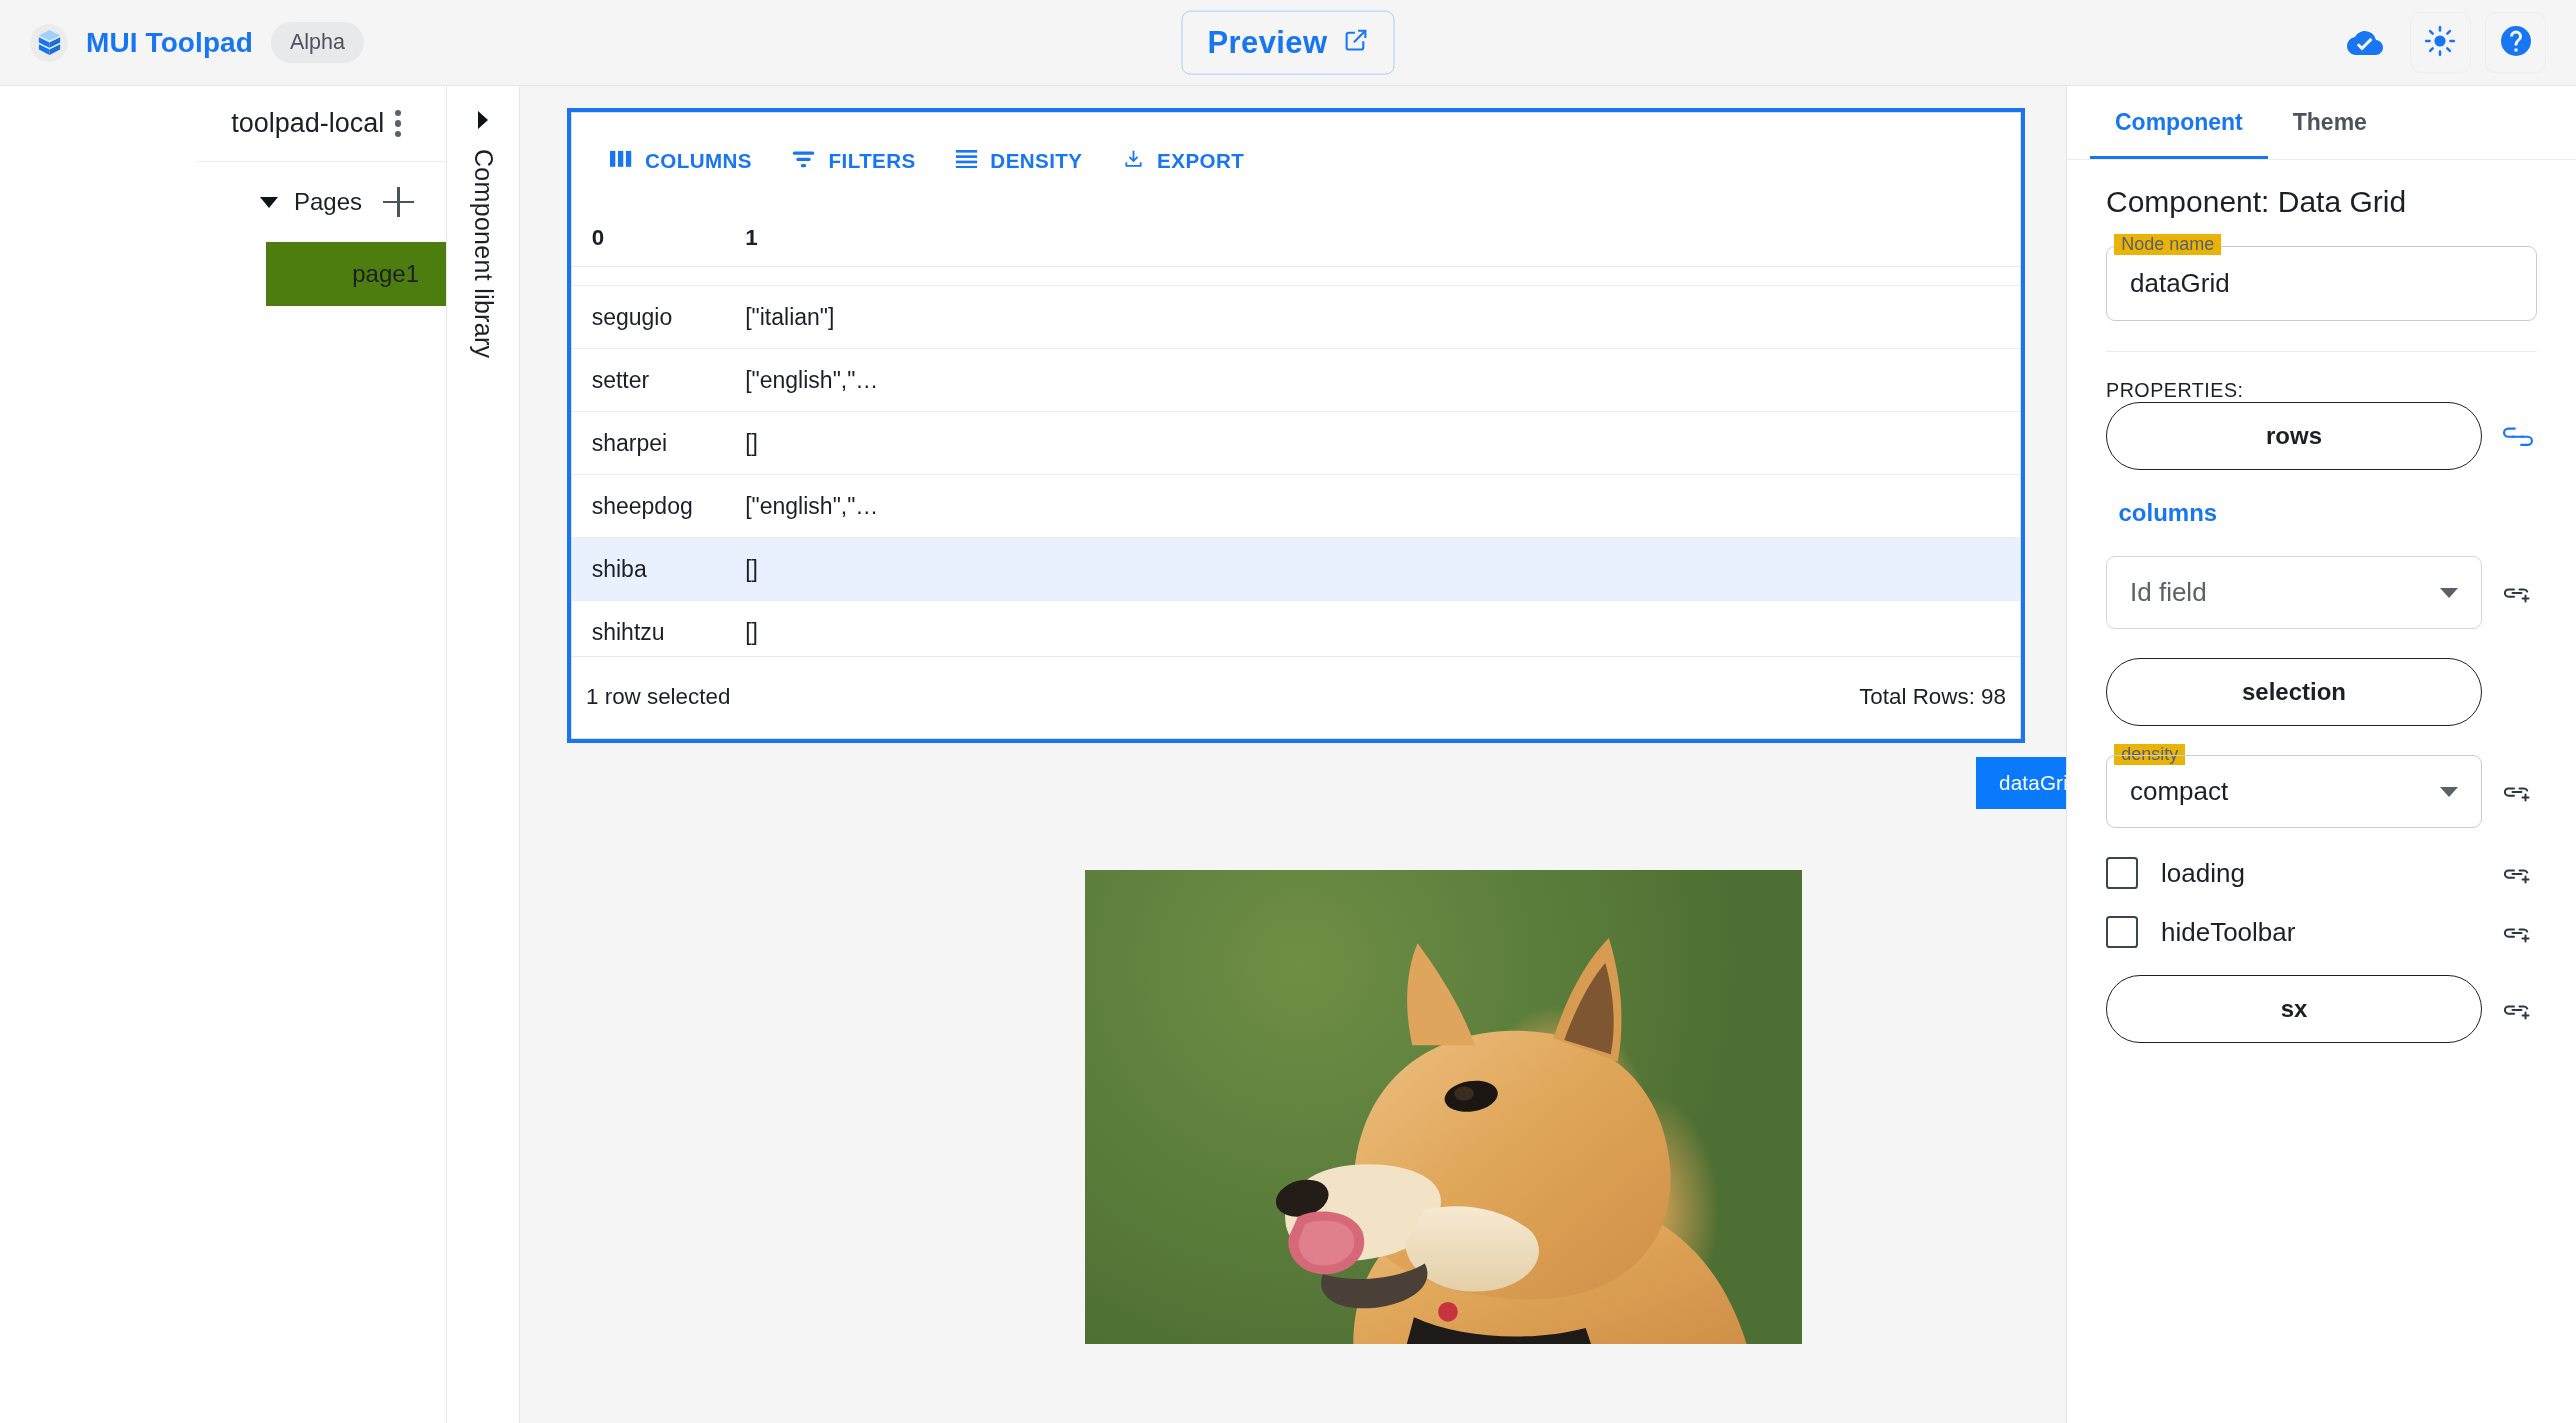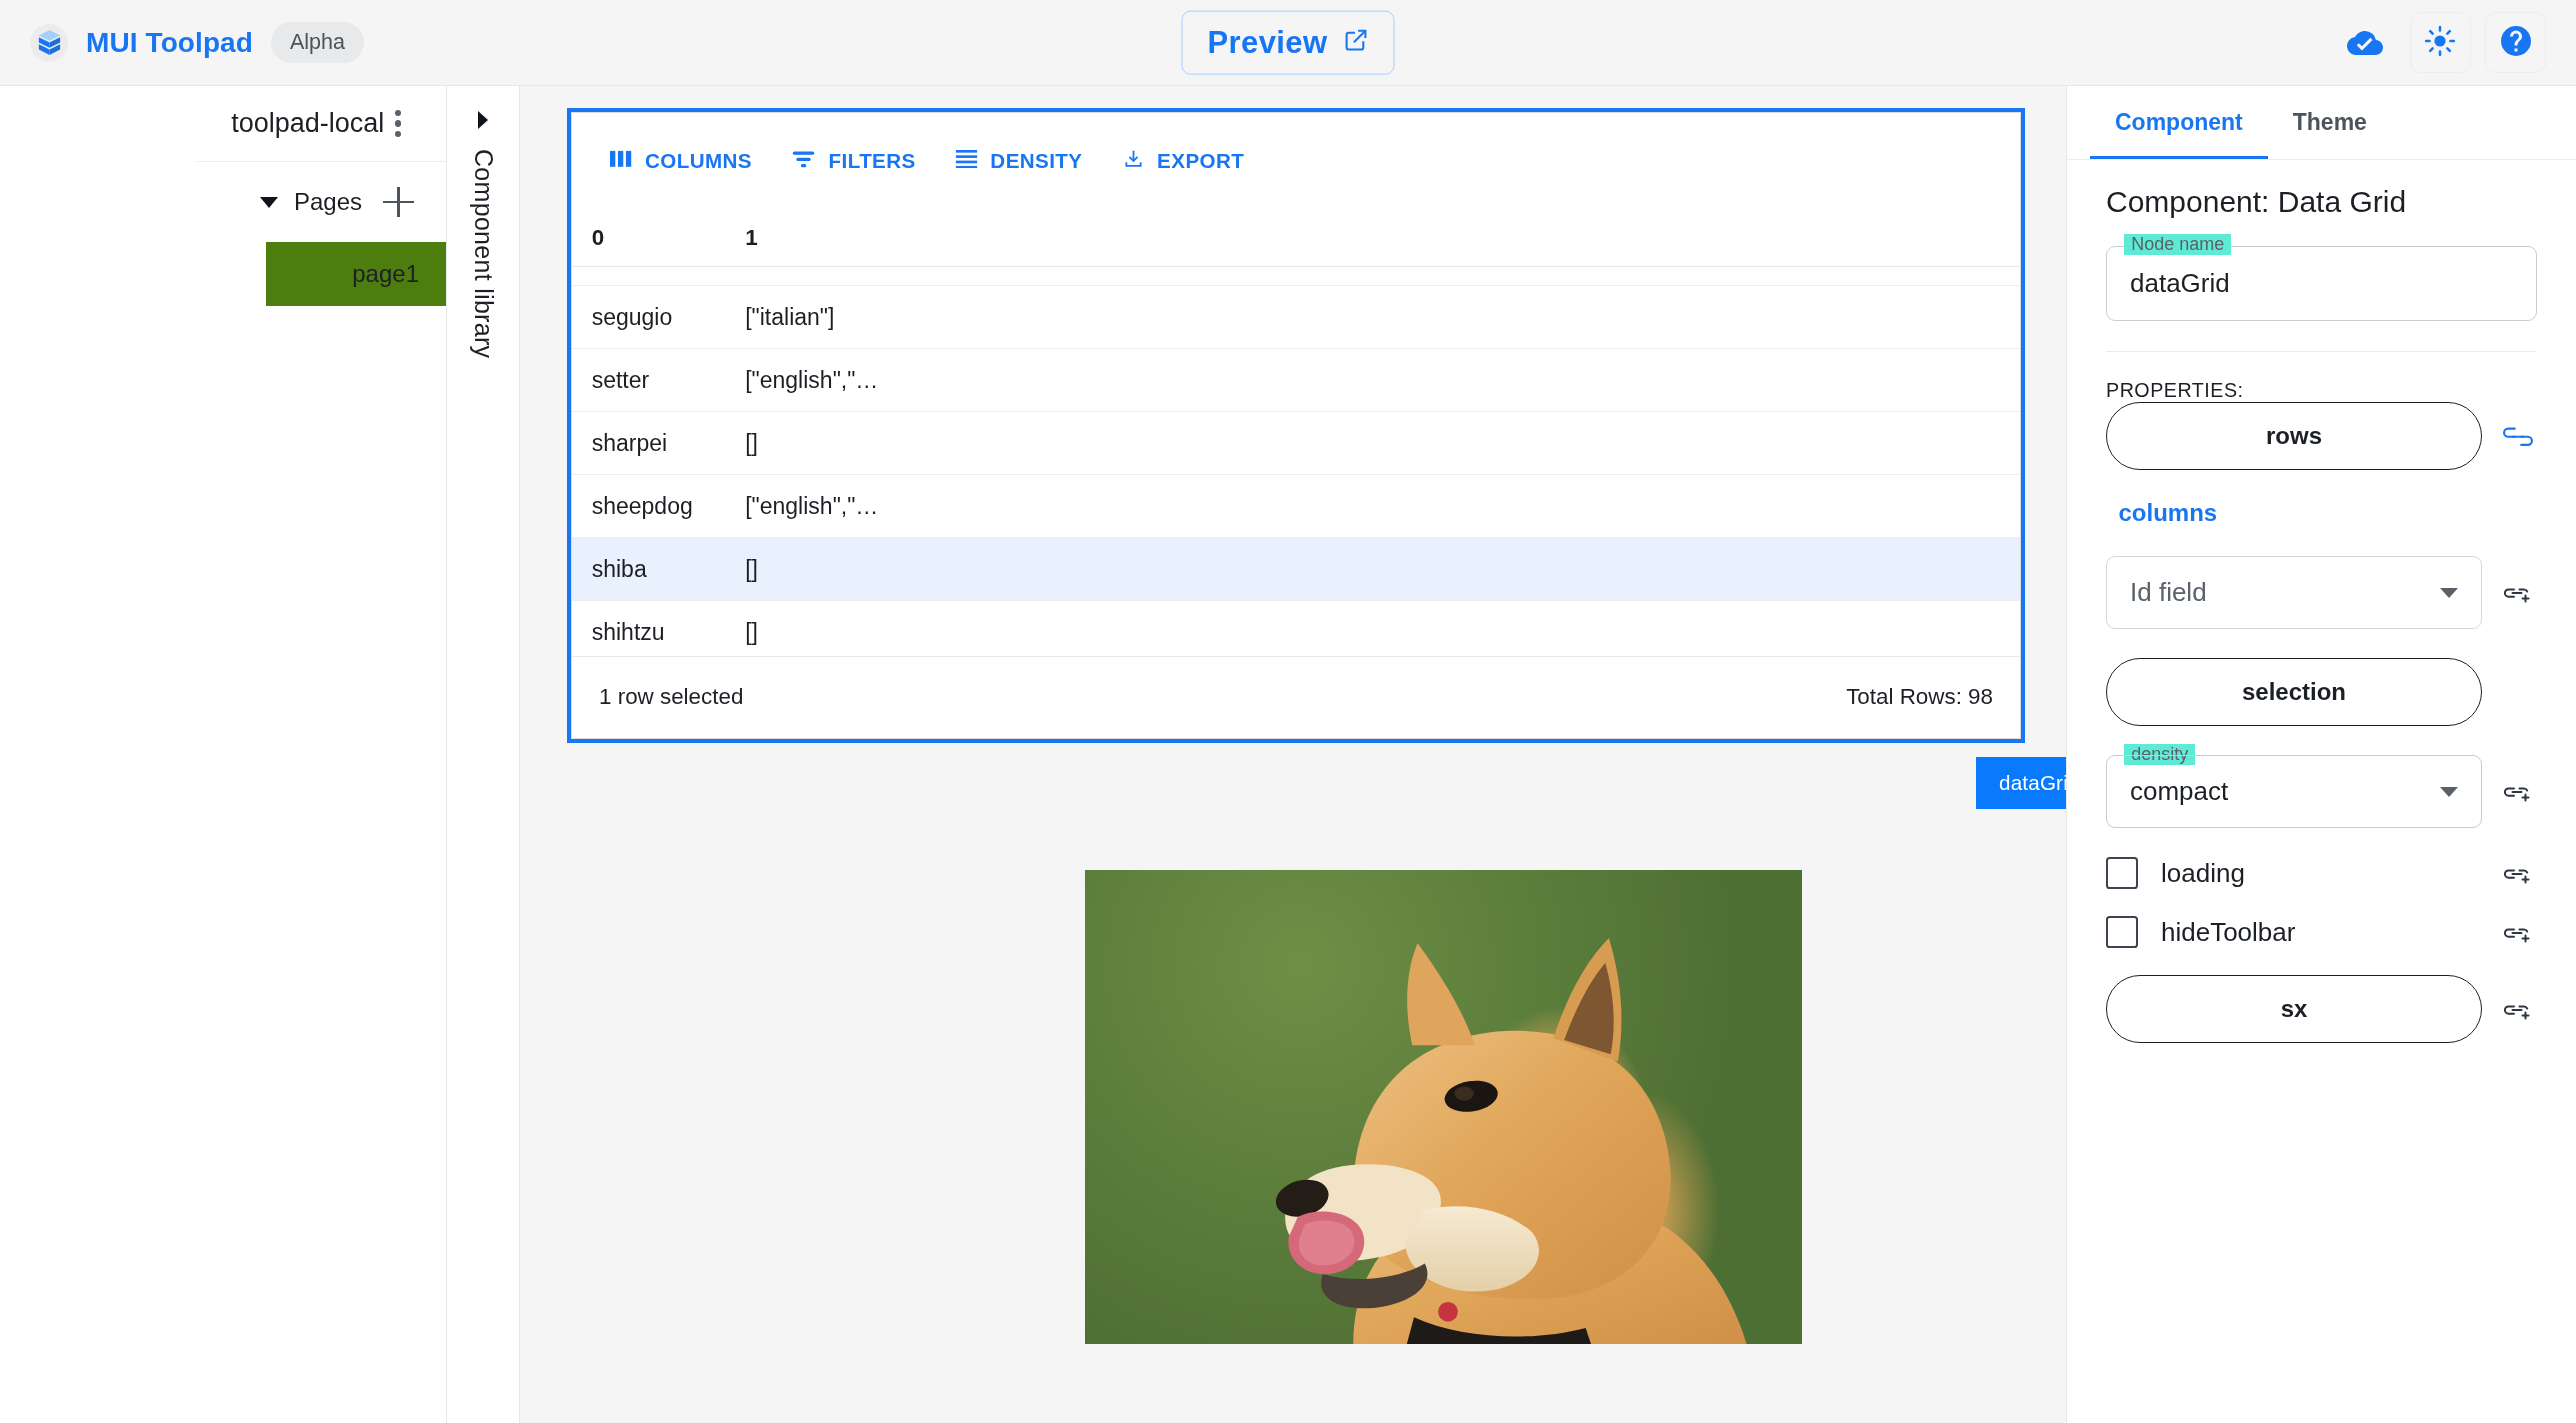--- a/index.html
+++ b/index.html
@@ -168,21 +168,21 @@
     font-size: 23px;
   }
   .grid-row.clipped { height: 19.7px; overflow: hidden; align-items: flex-end; }
   .grid-row.selected { background: #e8f1fd; }
   .cell-0 { width: 166px; min-width: 166px; padding-left: 19.7px; }
   .cell-1 { flex: 1; padding-left: 7.2px; }
   .grid-footer {
     height: 82px; min-height: 82px;
     border-top: 1.8px solid #e8e8e8;
     display: flex; align-items: center;
-    padding: 0 27px;
+    padding: 0 14px;
     font-size: 22.4px;
   }
   .grid-footer .right { margin-left: auto; }
 
   
   .node-toolbar {
     position: absolute;
     left: 1456px; top: 671px;
     height: 52px;
     background: #0a7afc;
@@ -225,22 +225,22 @@
   .panel-body { padding: 25px 39px 0 39px; }
   .panel-title { font-size: 30px; margin-bottom: 27px; }
 
   .field { position: relative; margin-bottom: 16px; }
   .field-outline {
     border: 1.8px solid #c9ccd0; border-radius: 9px;
     height: 75px; display: flex; align-items: center;
     padding: 0 23px; font-size: 26px;
   }
   .field-legend {
-    position: absolute; top: -11.6px; left: 18px;
-    background: #5eead4; padding: 0 7.2px;
+    position: absolute; top: -11.6px; left: 8px;
+    background: #eab308; padding: 0 7.2px;
     font-size: 18px; color: #5a6169;
   }
   .divider { height: 1.8px; background: #ececec; margin: 30px 0 27px; }
   .props-label { font-size: 19.7px; letter-spacing: 0.5px; color: #1C2025; }
 
   .prop-row { display: flex; align-items: center; gap: 16px; margin-bottom: 29px; }
   .prop-btn {
     flex: 1;
     height: 68px;
     border: 1.8px solid #1C2025; border-radius: 36px;

